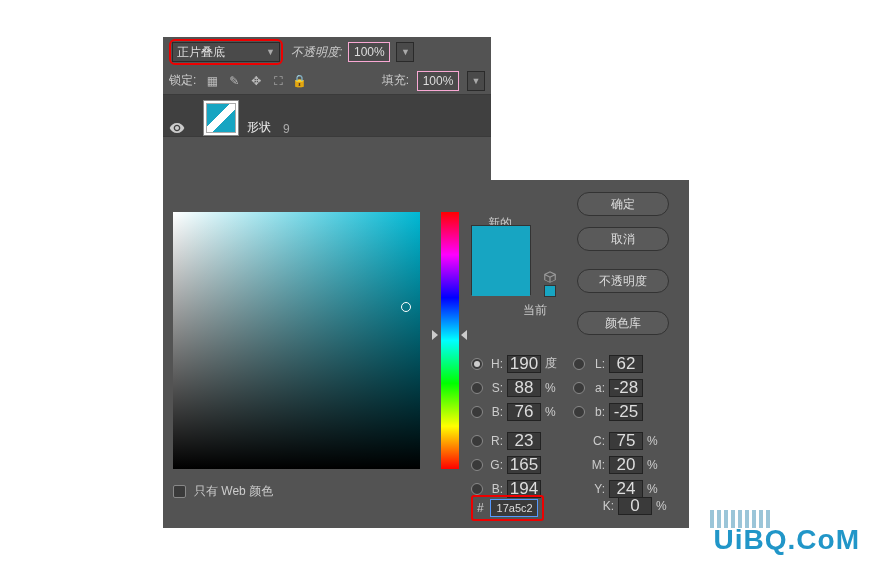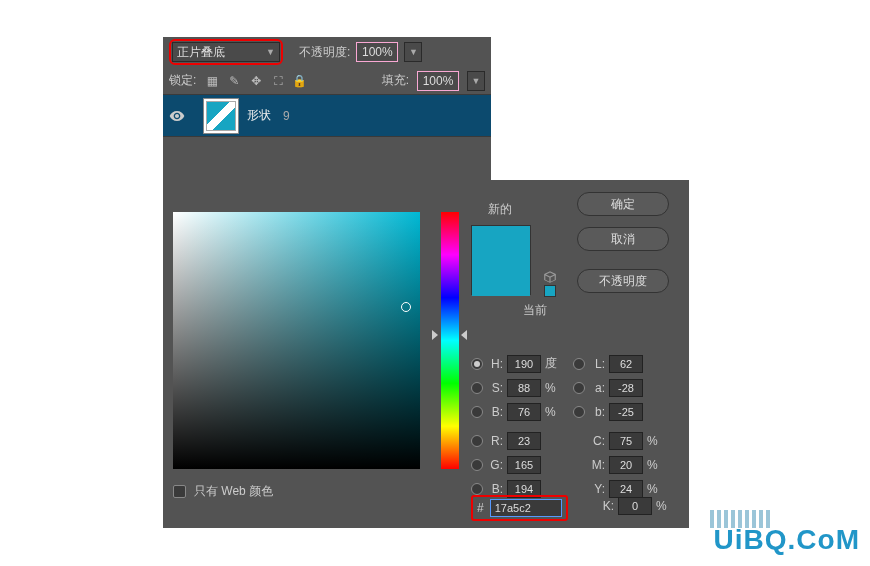--- a/index.html
+++ b/index.html
@@ -4,74 +4,74 @@
   <style>
     * { box-sizing: border-box; margin: 0; padding: 0; }
     body { width: 870px; height: 566px; background: #fff; font-family: "Microsoft YaHei", Arial, sans-serif; font-size: 12px; color: #ccc; position: relative; overflow: hidden; }
     
     .layers-panel { position: absolute; left: 163px; top: 37px; width: 328px; height: 143px; background: #535353; }
     
     .row1 { height: 30px; display: flex; align-items: center; padding: 3px 6px; gap: 6px; }
     .blend-wrap { position: relative; border: 2px solid #e00; border-radius: 6px; padding: 1px; font-family: Liberation Serif, serif; }
     .blend-select { width: 108px; height: 20px; background: #4a4a4a; border: 1px solid #2a2a2a; display: flex; align-items: center; justify-content: space-between; padding: 0 4px; color: #ddd; }
     .blend-select .chev { font-size: 9px; color: #aaa; }
-    .opacity-label { color: #ccc; margin-left: 10px; }
+    .opacity-label { color: #ccc; margin-left: 2px; font-style: italic; }
     .pct-box { width: 42px; height: 20px; background: #4a4a4a; border: 1px solid #f9a8d4; display: flex; align-items: center; justify-content: center; color: #ddd; }
     .mini-chev { width: 18px; height: 20px; background: #4a4a4a; border: 1px solid #2a2a2a; display: flex; align-items: center; justify-content: center; color: #aaa; font-size: 9px; }
     
     .row2 { height: 28px; display: flex; align-items: center; padding: 0 6px; gap: 8px; border-bottom: 1px solid #3a3a3a; }
     .lock-label { color: #ccc; }
     .lock-icons { display: flex; gap: 6px; }
     .lock-icon { width: 16px; height: 16px; display: flex; align-items: center; justify-content: center; color: #bbb; }
     .fill-label { margin-left: auto; color: #ccc; }
     
-    .layer-row { height: 42px; display: flex; align-items: center; padding: 0 6px; gap: 8px; background: #0c4a6e; border-bottom: 1px solid #3a3a3a; }
+    .layer-row { height: 42px; display: flex; align-items: flex-end; padding: 0 6px; gap: 8px; background: #404040; border-bottom: 1px solid #3a3a3a; }
     .eye-icon { width: 16px; height: 16px; color: #ccc; }
     .layer-thumb { width: 36px; height: 36px; border: 1px solid #888; background: #fff; position: relative; margin-left: 10px; }
     .layer-thumb-inner { position: absolute; inset: 2px; background: linear-gradient(135deg, #17a5c2 40%, #fff 40%, #fff 60%, #17a5c2 60%); border: 1px solid #aaa; }
     .layer-name { color: #eee; }
     .layer-num { color: #aaa; margin-left: 4px; }
     
     .picker-panel { position: absolute; left: 163px; top: 180px; width: 526px; height: 348px; background: #535353; }
     
     .sv-box { position: absolute; left: 10px; top: 32px; width: 247px; height: 257px; background: #0a0a0a; }
     .sv-gradient { position: absolute; inset: 0; background: linear-gradient(to right, #fff, #00b8d4); }
     .sv-gradient::after { content: ''; position: absolute; inset: 0; background: linear-gradient(to bottom, rgba(0,0,0,0), #000); }
     .sv-cursor { position: absolute; width: 10px; height: 10px; border: 1px solid #fff; border-radius: 50%; left: 228px; top: 90px; }
     
     .hue-strip { position: absolute; left: 278px; top: 32px; width: 18px; height: 257px; background: linear-gradient(to bottom, #f00, #f0f, #00f, #0ff, #0f0, #ff0, #f00); }
     .hue-arrow-l { position: absolute; left: 269px; top: 150px; width: 0; height: 0; border-top: 5px solid transparent; border-bottom: 5px solid transparent; border-left: 6px solid #ccc; }
     .hue-arrow-r { position: absolute; left: 298px; top: 150px; width: 0; height: 0; border-top: 5px solid transparent; border-bottom: 5px solid transparent; border-right: 6px solid #ccc; }
     
     .swatch-box { position: absolute; left: 308px; top: 45px; width: 60px; height: 70px; border: 1px solid #333; }
     .swatch-new { height: 35px; background: #17a5c2; }
     .swatch-old { height: 35px; background: #17a5c2; }
-    .swatch-label-new { position: absolute; left: 325px; top: 21px; color: #ccc; }
+    .swatch-label-new { position: absolute; left: 325px; top: 35px; color: #ccc; }
     .swatch-label-old { position: absolute; left: 325px; top: 122px; color: #ccc; margin-left: 35px; }
     .cube-icon { position: absolute; left: 380px; top: 90px; width: 14px; height: 14px; color: #999; }
     .tiny-swatch { position: absolute; left: 381px; top: 105px; width: 12px; height: 12px; background: #17a5c2; border: 1px solid #333; }
     
     .btn { position: absolute; width: 92px; height: 24px; background: #5a5a5a; border: 1px solid #333; border-radius: 12px; display: flex; align-items: center; justify-content: center; color: #ddd; cursor: pointer; }
     .btn-ok { left: 414px; top: 12px; }
     .btn-cancel { left: 414px; top: 47px; }
     .btn-add { left: 414px; top: 89px; }
     .btn-lib { left: 414px; top: 131px; }
     
     .color-fields { position: absolute; left: 308px; top: 172px; width: 210px; }
     .cf-row { display: flex; align-items: center; height: 23px; gap: 4px; margin-bottom: 1px; }
     .radio { width: 12px; height: 12px; border: 1px solid #888; border-radius: 50%; display: flex; align-items: center; justify-content: center; background: #3a3a3a; }
     .radio.on::after { content: ''; width: 6px; height: 6px; background: #ccc; border-radius: 50%; }
     .cf-label { width: 16px; color: #ccc; text-align: right; }
-    .cf-input { width: 34px; height: 18px; background: #3a3a3a; border: 1px solid #222; color: #ddd; text-align: center; font-size: 11px; }
+    .cf-input { width: 34px; height: 18px; background: #3a3a3a; border: 1px solid #222; color: #ddd; text-align: center; font-size: 17px; }
     .cf-unit { width: 14px; color: #ccc; }
     .cf-col2 { margin-left: 10px; display: flex; align-items: center; gap: 4px; }
     
     .hex-row { position: absolute; left: 308px; top: 315px; display: flex; align-items: center; gap: 6px; border: 2px solid #e00; border-radius: 3px; padding: 2px 4px; }
     .hex-hash { color: #ccc; }
-    .hex-input { width: 72px; height: 18px; background: #3a3a3a; border: 1px solid #5599ff; color: #ddd; text-align: left; padding: 0 4px; font-size: 11px; }
+    .hex-input { width: 48px; height: 18px; background: #3a3a3a; border: 1px solid #5599ff; color: #ddd; text-align: right; padding: 0 4px; font-size: 11px; }
     
     .k-row { position: absolute; left: 435px; top: 317px; display: flex; align-items: center; gap: 4px; }
     
     .webonly { position: absolute; left: 10px; top: 303px; display: flex; align-items: center; gap: 8px; }
     .checkbox { width: 13px; height: 13px; border: 1px solid #888; background: #3a3a3a; border-radius: 2px; }
     
     .watermark { position: absolute; right: 10px; bottom: 10px; font-family: Arial; font-weight: bold; font-size: 28px; color: #2196c8; letter-spacing: 1px; margin-left: 24px; }
     .watermark-bars { position: absolute; right: 100px; bottom: 38px; display: flex; gap: 3px; }
     .watermark-bars span { width: 4px; height: 18px; background: #9bc5d8; display: inline-block; }
   </style>
@@ -145,20 +145,23 @@
 
   <div class="btn btn-ok">
       <span>确定</span>
     </div>
   <div class="btn btn-cancel">
       <span>取消</span>
     </div>
   <div class="btn btn-add">
       <span>不透明度</span>
     </div>
+  <div class="btn btn-lib">
+      <span>颜色库</span>
+    </div>
 
   <div class="color-fields">
 
     <div class="cf-row">
       <span class="radio on"></span>
       <span class="cf-label">H:</span>
       <input class="cf-input" value="190" style="">
       <span class="cf-unit">度</span>
       <div class="cf-col2">
         <span class="radio"></span>

